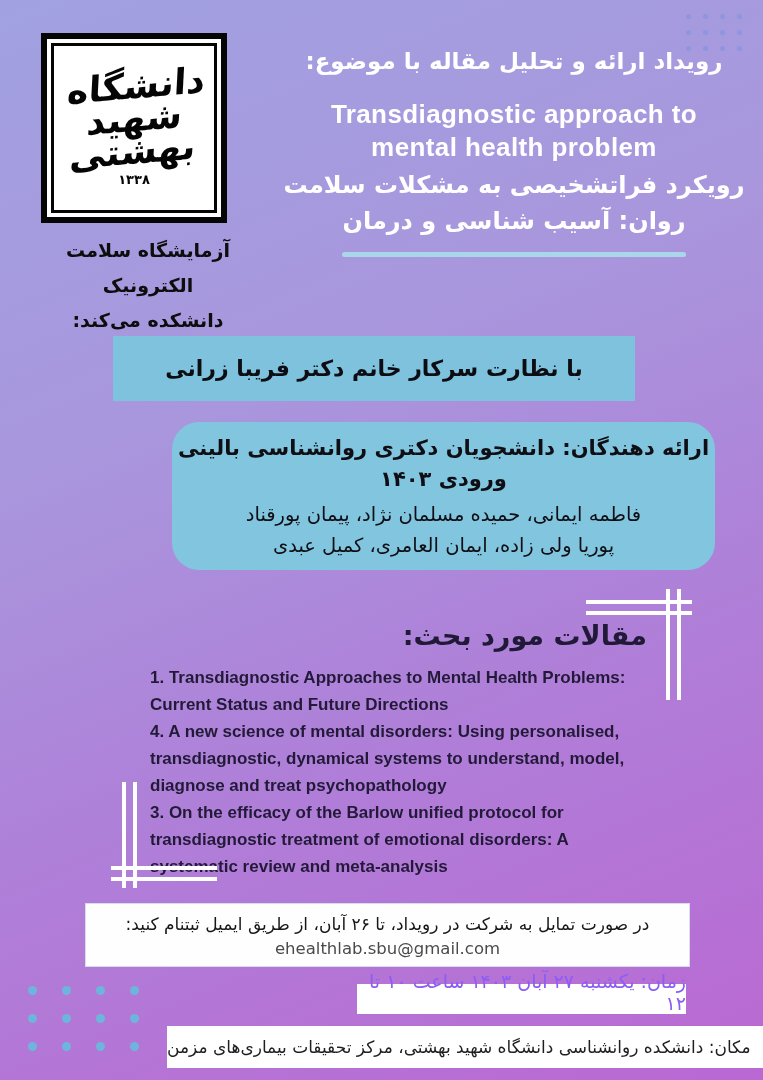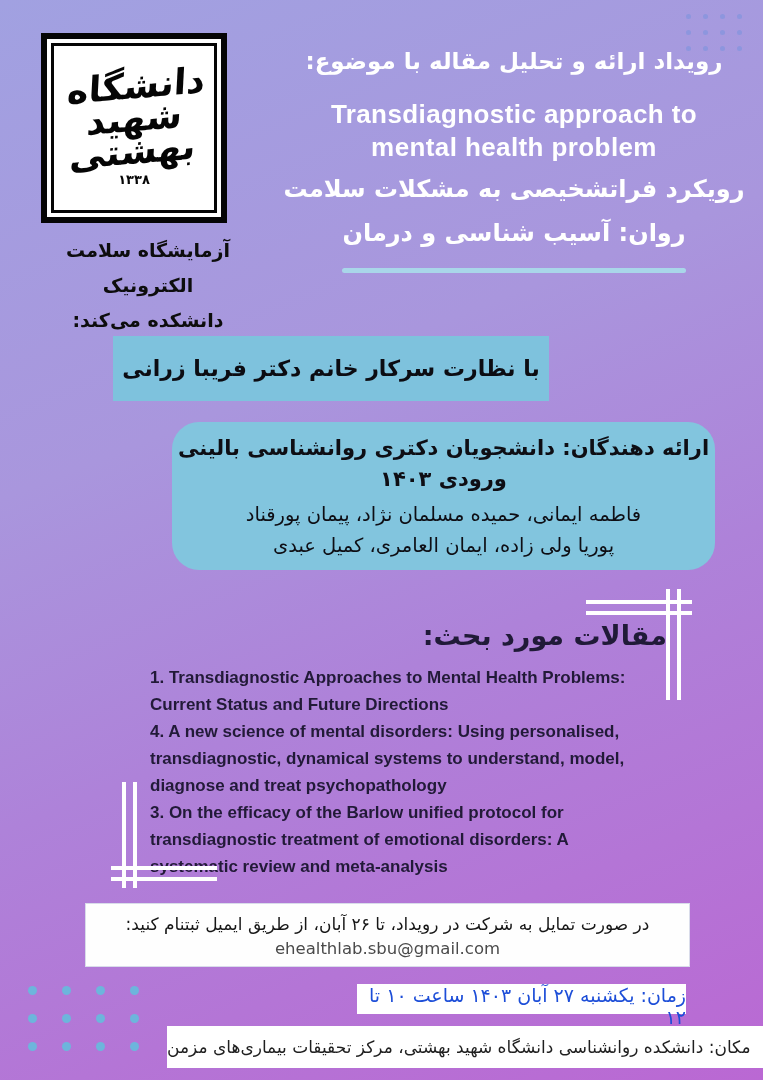--- a/index.html
+++ b/index.html
@@ -23,54 +23,54 @@
   .logo-callig{font-weight:bold;color:#050505;font-size:36px;line-height:.92;text-align:center;
     transform:skewX(-8deg) rotate(-5deg);white-space:pre-line;}
   .logo-year{font-size:13px;color:#050505;margin-top:4px;font-weight:bold;}
   .logo-caption{position:absolute;left:22px;top:233px;width:252px;text-align:center;direction:rtl;
     font-weight:bold;font-size:19px;color:#0d0d0d;line-height:35px;}
   
   .header{position:absolute;left:268px;top:44px;width:492px;text-align:center;color:#ffffff;}
   .kicker{direction:rtl;font-weight:bold;font-size:23px;line-height:34px;}
   .title-en{font-family:"Liberation Sans",sans-serif;font-weight:bold;font-size:26px;
     line-height:33px;letter-spacing:.4px;white-space:pre-line;margin-top:20px;}
-  .title-fa{direction:rtl;font-weight:bold;font-size:24px;line-height:44px;white-space:pre-line;margin-top:3px;}
+  .title-fa{direction:rtl;font-weight:bold;font-size:24px;line-height:36px;white-space:pre-line;margin-top:3px;}
   .title-underline{width:344px;height:5px;background:#a9d6e9;border-radius:3px;margin:13px auto 0;}
   
-  .box-supervisor{position:absolute;left:113px;top:336px;width:436px;height:65px;background:#7ec2dd;
+  .box-supervisor{position:absolute;left:113px;top:336px;width:522px;height:65px;background:#7ec2dd;
     display:flex;align-items:center;justify-content:center;direction:rtl;
     font-weight:bold;font-size:22px;color:#0c0c12;}
   .box-presenters{position:absolute;left:172px;top:422px;width:543px;height:148px;background:#82c5de;
     direction:rtl;text-align:center;color:#0e0e14;box-sizing:border-box;padding-top:11px;border-radius:27px;}
   .presenters-heading{font-weight:bold;font-size:21px;line-height:31px;}
   .presenters-cohort{font-weight:bold;font-size:21px;line-height:31px;margin-bottom:4px;}
   .presenters-names{font-size:19.5px;line-height:31px;}
   
-  .articles-heading{position:absolute;right:96px;top:620px;direction:rtl;
+  .articles-heading{position:absolute;right:116px;top:620px;direction:rtl;
     font-size:27px;font-weight:600;color:#201a38;}
   .articles{position:absolute;left:150px;top:664px;width:560px;}
   .article{font-family:"Liberation Sans",sans-serif;font-weight:bold;font-size:17px;
     line-height:27px;color:#221a38;white-space:pre-line;margin:0;}
   
   .line{position:absolute;background:#ffffff;}
   .cr-h1{left:586px;top:600px;width:106px;height:4px;}
   .cr-h2{left:586px;top:611px;width:106px;height:4px;}
   .cr-v1{left:666px;top:589px;width:4px;height:111px;}
   .cr-v2{left:677px;top:589px;width:4px;height:111px;}
   .cl-v1{left:122px;top:782px;width:4px;height:106px;}
   .cl-v2{left:133px;top:782px;width:4px;height:106px;}
   .cl-h1{left:111px;top:866px;width:106px;height:4px;}
   .cl-h2{left:111px;top:877px;width:106px;height:4px;}
   
   .box-register{position:absolute;left:85px;top:903px;width:605px;height:64px;background:#fefefe;
     border:1px solid #d9dcea;box-sizing:border-box;text-align:center;padding-top:8px;}
   .register-text{direction:rtl;font-size:17px;line-height:25px;color:#161616;}
   .register-email{font-family:"DejaVu Sans",sans-serif;font-size:16.5px;color:#4a4a4a;line-height:24px;}
   .box-time{position:absolute;left:357px;top:984px;width:329px;height:30px;background:#ffffff;
-    display:flex;align-items:flex-start;justify-content:center;direction:rtl;font-size:19px;color:#1d4ed8;}
+    display:flex;align-items:flex-end;justify-content:center;direction:rtl;font-size:19px;color:#8b5cf6;}
   .box-location{position:absolute;left:167px;top:1026px;width:596px;height:42px;background:#ffffff;
     display:flex;align-items:center;justify-content:flex-end;direction:rtl;font-size:17px;color:#1f1f1f;}
 </style>
 </head>
 <body>
 
 <div class="poster">
 
   <div class="dots dots-tr">
     <span></span>

